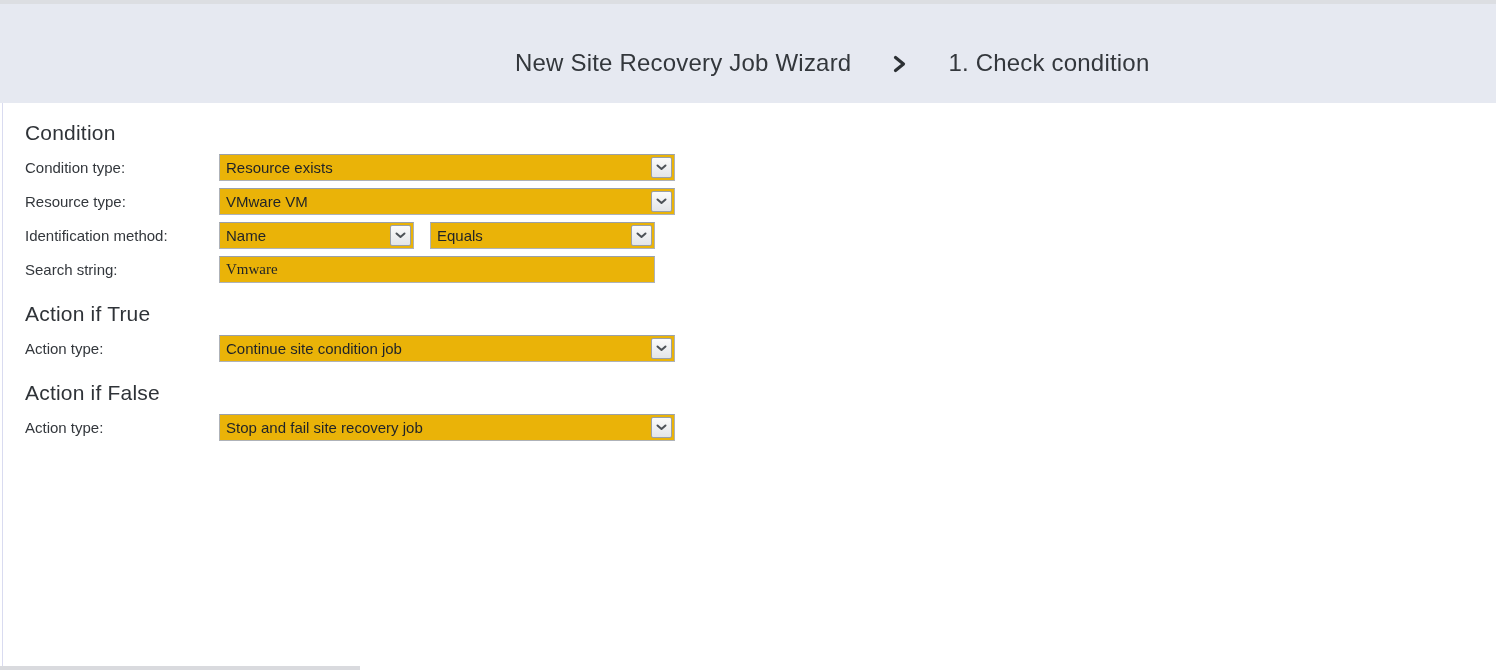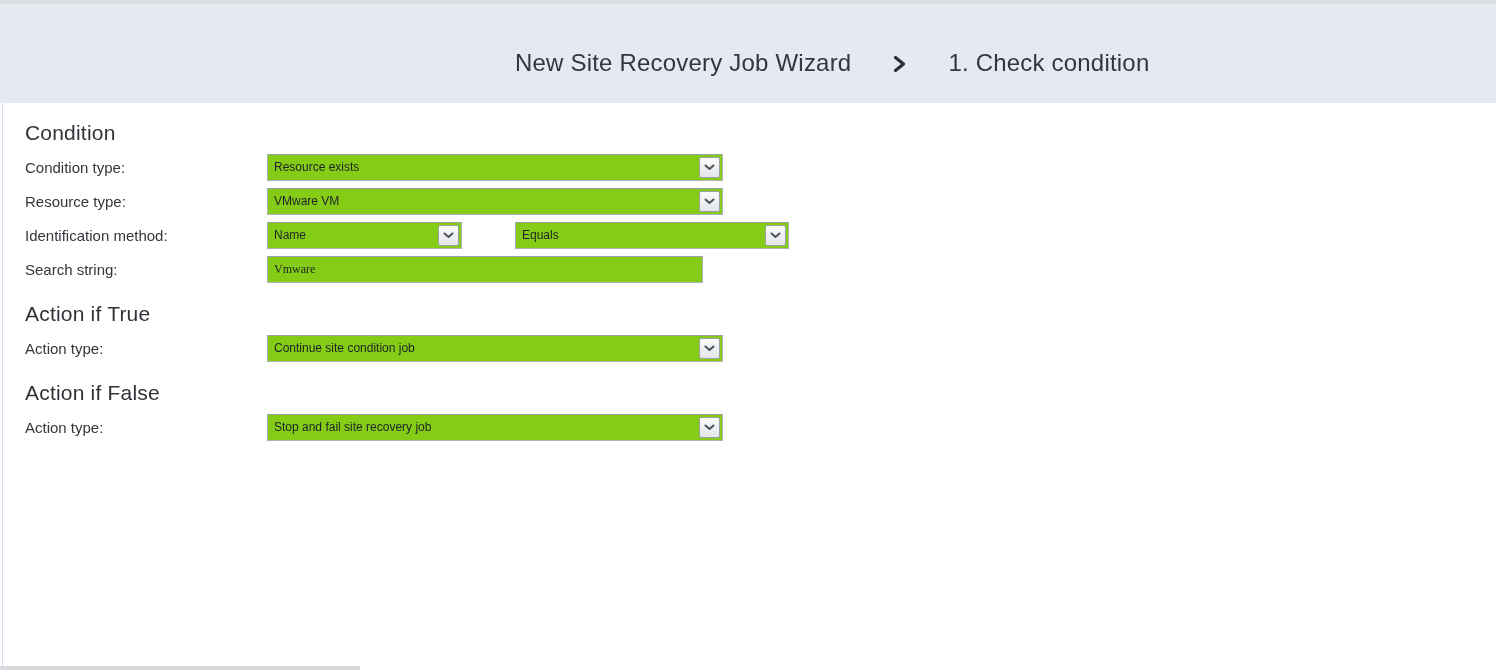--- a/index.html
+++ b/index.html
@@ -46,51 +46,51 @@
     background:#d9dade;
   }
 
   .section-heading {
     position:absolute; left:25px;
     font-size:21px; font-weight:400; color:#2f3338;
     letter-spacing:0.2px;
   }
   .row {
     position:absolute; left:25px; height:27px;
-    display:flex; align-items:center;gap:48px;
+    display:flex; align-items:center;
   }
   .lbl {
     width:194px; flex:0 0 194px;
     font-size:15px; color:#33373c;
     line-height:27px;
   }
 
   .combo, .txt {
     position:relative; height:27px;
-    background:#84cc16;
+    background:#eab308;
     border:1px solid #aeb2b8;
     border-top-color:#9aa0a8;
-    font-size:12px; color:#1f2328;
+    font-size:15px; color:#1f2328;
   }
   .combo { display:flex; align-items:center; padding-left:6px; }
   .combo-value {
     flex:1; overflow:hidden; white-space:nowrap;
     line-height:25px;
   }
   .combo-btn {
     position:absolute; top:2px; bottom:2px; right:2px; width:21px;
     background:linear-gradient(#fbfbfb,#e3e5e8);
     border:1px solid #9aa0a7;
     border-radius:2px;
     display:flex; align-items:center; justify-content:center;
     cursor:default;
   }
   .w-main  { width:456px; }
   .w-name  { width:195px; }
-  .w-equal { width:274px; margin-left:5px; }
+  .w-equal { width:225px; margin-left:16px; }
 
   .txt {
     width:436px; padding:0 6px;
     font-family:Liberation Serif, serif;
     outline:none;
   }
 </style>
 </head>
 <body>
 

